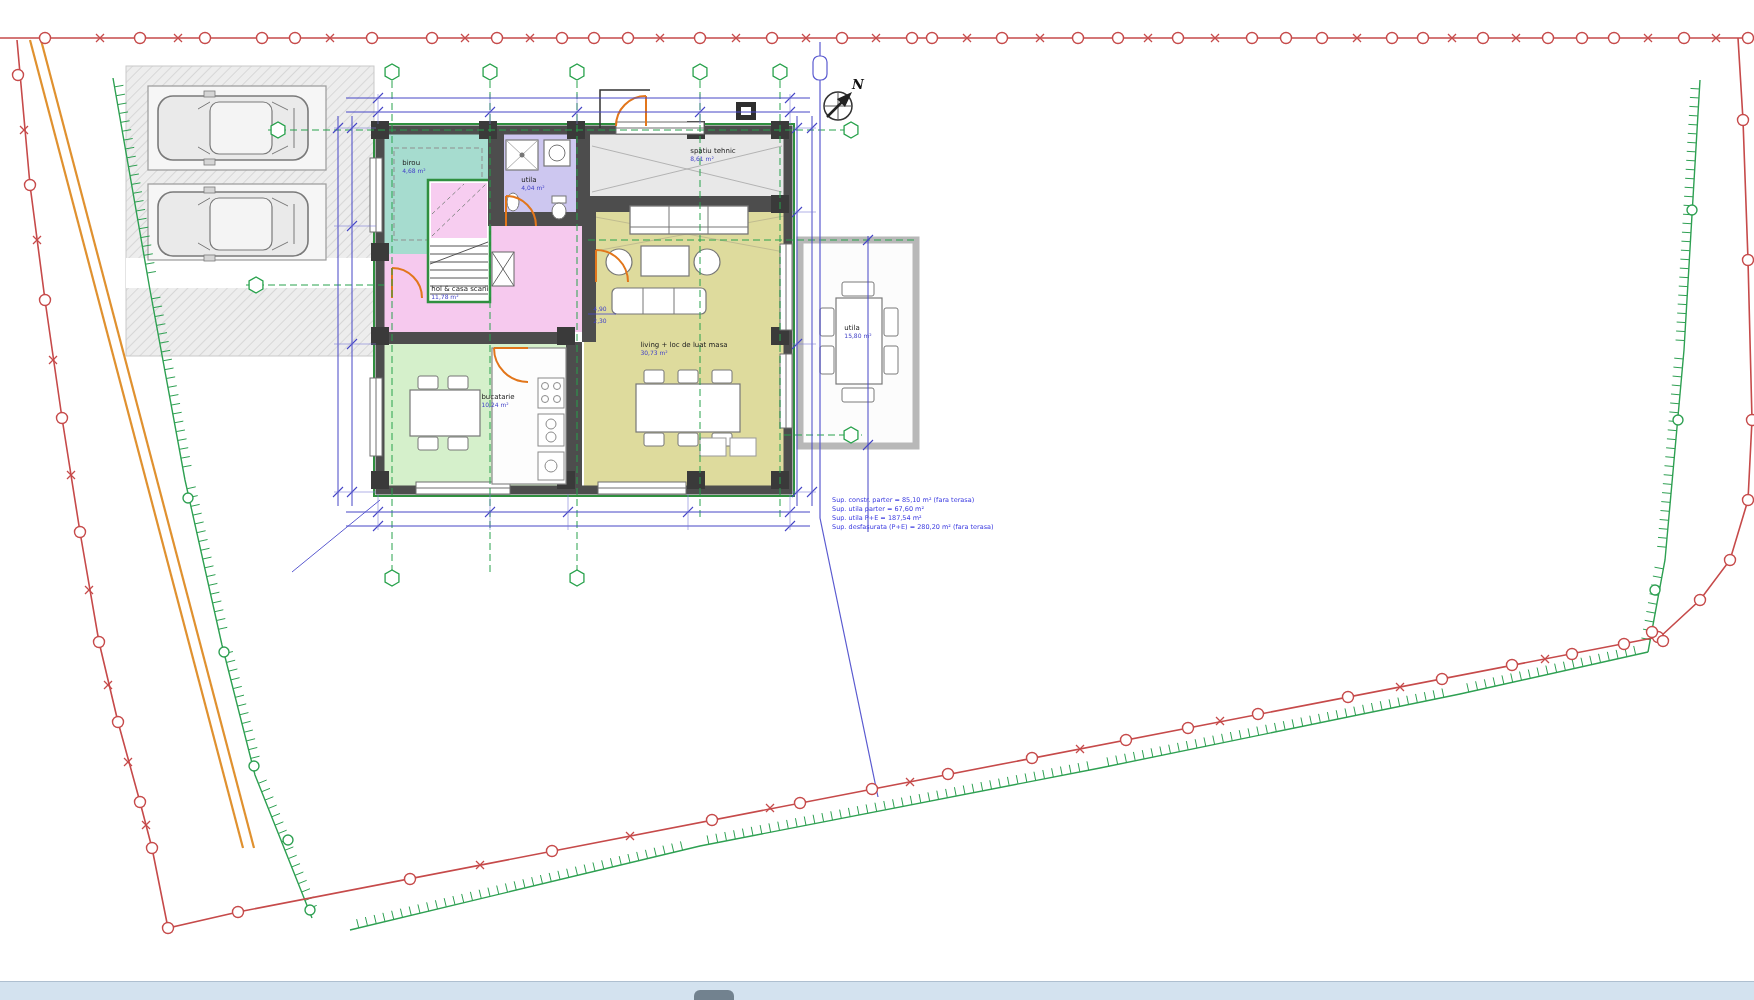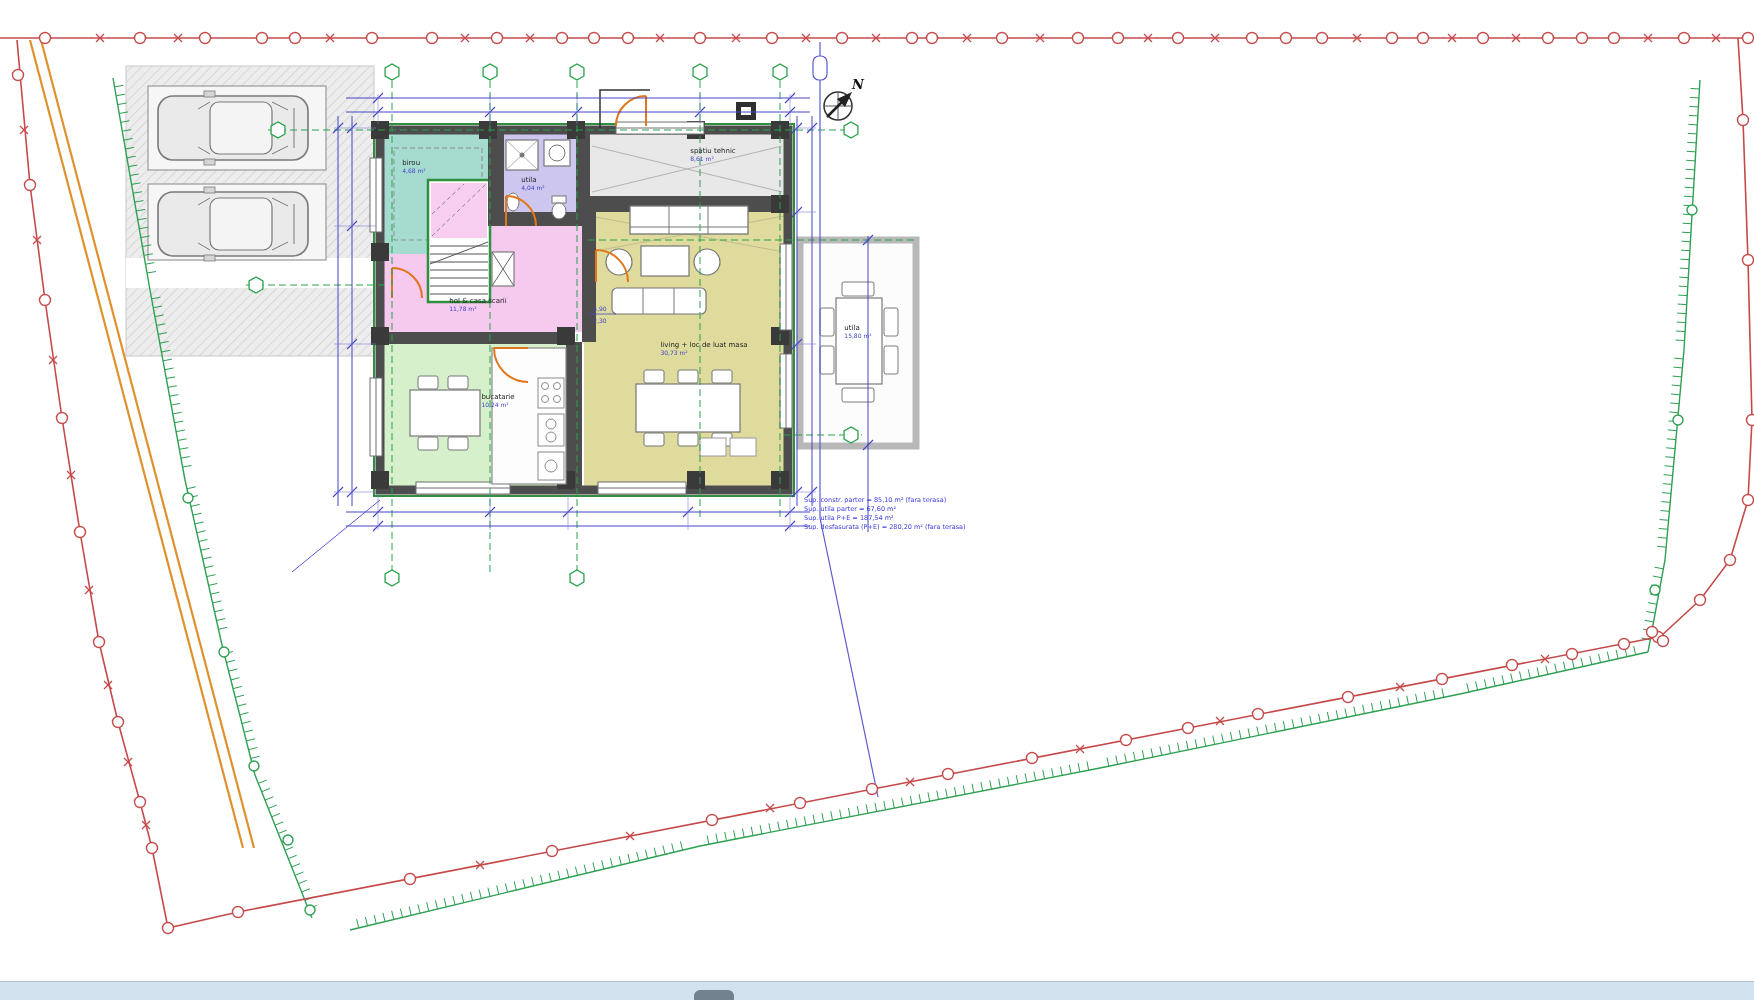--- a/index.html
+++ b/index.html
@@ -711,38 +711,38 @@
     <div class="room-area">4,68 m²</div>
   </div>
   <div class="lbl" style="left: 533px; top: 183px;">
     <div class="room-name">utila</div>
     <div class="room-area">4,04 m²</div>
   </div>
   <div class="lbl" style="left: 668px; top: 154px; margin-left: 45px;">
     <div class="room-name">spatiu tehnic</div>
     <div class="room-area">8,61 m²</div>
   </div>
-  <div class="lbl" style="left: 460px; top: 304px; margin-left: 18px;">
+  <div class="lbl" style="left: 460px; top: 292px;">
     <div class="room-name">hol &amp; casa scarii</div>
     <div class="room-area">11,78 m²</div>
   </div>
   <div class="lbl" style="left: 498px; top: 400px;">
     <div class="room-name">bucatarie</div>
     <div class="room-area">10,24 m²</div>
   </div>
-  <div class="lbl" style="left: 684px; top: 348px; margin-left: 20px;">
+  <div class="lbl" style="left: 684px; top: 348px;">
     <div class="room-name">living + loc de luat masa</div>
     <div class="room-area">30,73 m²</div>
   </div>
   <div class="lbl" style="left: 858px; top: 331px;">
     <div class="room-name">utila</div>
     <div class="room-area">15,80 m²</div>
   </div>
 
-  <div class="annot" style="left: 804px; top: 496px;">
+  <div class="annot" style="left: 832px; top: 496px;">
     <div>Sup. constr. parter = 85,10 m² (fara terasa)</div>
     <div>Sup. utila parter = 67,60 m²</div>
     <div>Sup. utila P+E = 187,54 m²</div>
     <div>Sup. desfasurata (P+E) = 280,20 m² (fara terasa)</div>
   </div>
 
   <div class="dimlbl" style="left: 600px; top: 308px;">4,90</div>
   <div class="dimlbl" style="left: 600px; top: 320px;">2,30</div>
 
   <div class="north" style="left: 858px; top: 84px;">N</div>

